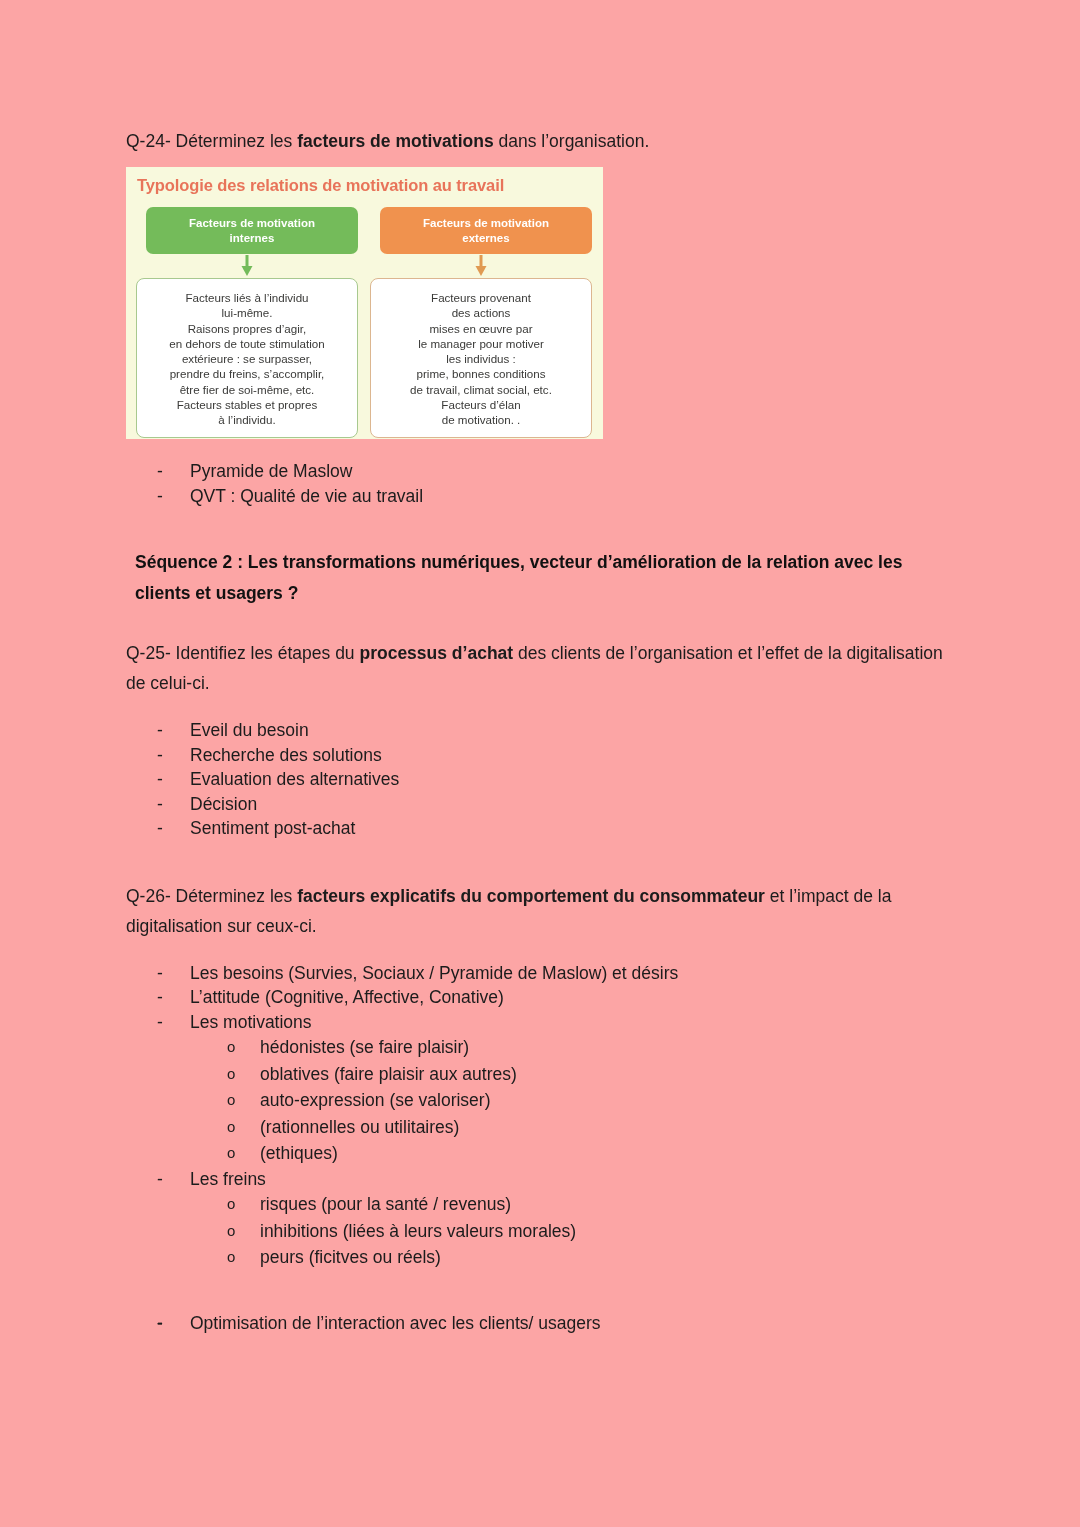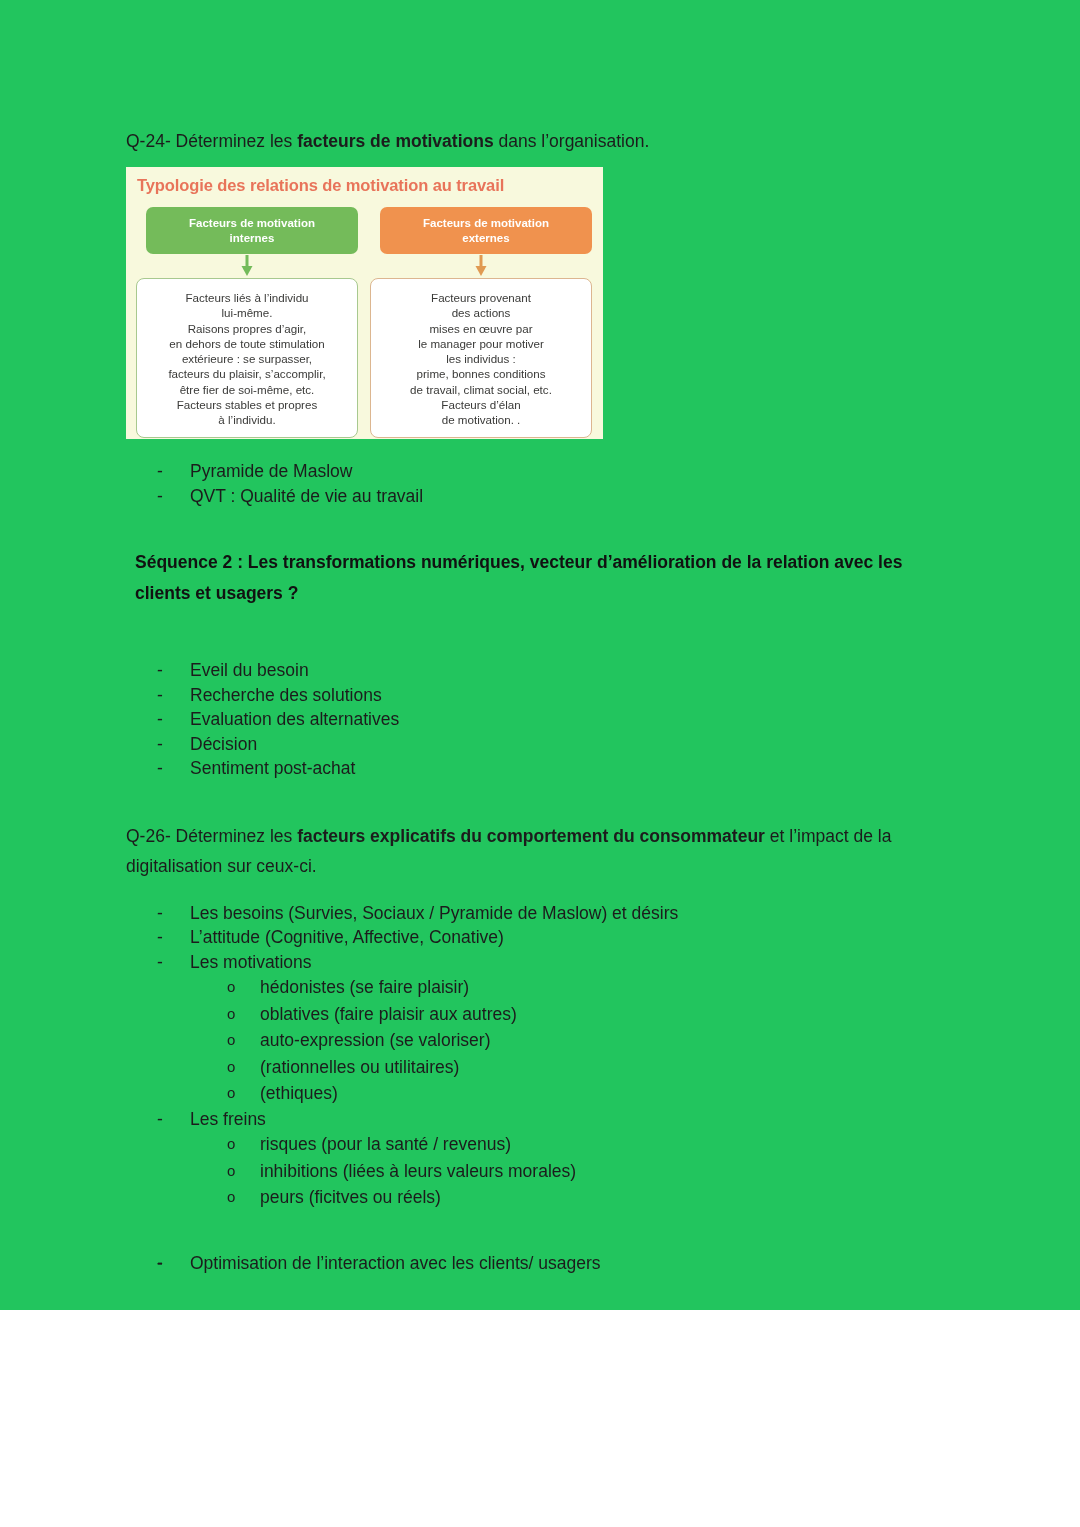--- a/index.html
+++ b/index.html
@@ -12,22 +12,22 @@
     height: 1527px;
     font-family: "Liberation Sans", sans-serif;
     color: #1a1a1a;
     position: relative;
     overflow: hidden;
   }
   .page {
     position: absolute;
     left: 0; top: 0;
     width: 1080px;
-    height: 1310px;
-    background: #22c55e;
+    height: 1527px;
+    background: #fca5a5;
   }
   .content {
     position: absolute;
     left: 126px;
     top: 126px;
     width: 840px;
   }
 
   
   .para {
@@ -183,21 +183,21 @@
             <path d="M8 0 L8 13" stroke="#74bb5a" stroke-width="3" fill="none"></path>
             <path d="M2.5 11 L8 21 L13.5 11 Z" fill="#74bb5a"></path>
           </svg>
         </div>
         <div class="fig-body green-b">
           <span class="ln">Facteurs liés à l’individu</span>
           <span class="ln">lui-même.</span>
           <span class="ln">Raisons propres d’agir,</span>
           <span class="ln">en dehors de toute stimulation</span>
           <span class="ln">extérieure : se surpasser,</span>
-          <span class="ln">facteurs du plaisir, s’accomplir,</span>
+          <span class="ln">prendre du freins, s’accomplir,</span>
           <span class="ln">être fier de soi-même, etc.</span>
           <span class="ln">Facteurs stables et propres</span>
           <span class="ln">à l’individu.</span>
         </div>
       </div>
 
       <div class="fig-col right">
         <div class="fig-head orange">
           <span>
             <span>Facteurs de motivation</span><br>
@@ -239,20 +239,23 @@
 
     <div class="spacer-lg"></div>
 
     <p class="heading">
       <span>Séquence 2 : Les transformations numériques, vecteur d’amélioration de la relation avec</span>
       <span>les clients et usagers ?</span>
     </p>
 
     <div class="spacer-md"></div>
 
+    <p class="para">
+      <span>Q-25- Identifiez les étapes du </span><b>processus d’achat</b><span> des clients de l’organisation et l’effet de la digitalisation de celui-ci.</span>
+    </p>
 
     <div class="spacer-md"></div>
 
     <ul class="bullets">
       <li class="bullet">
         <span class="dash">-</span>
         <span>Eveil du besoin</span>
       </li>
       <li class="bullet">
         <span class="dash">-</span>

